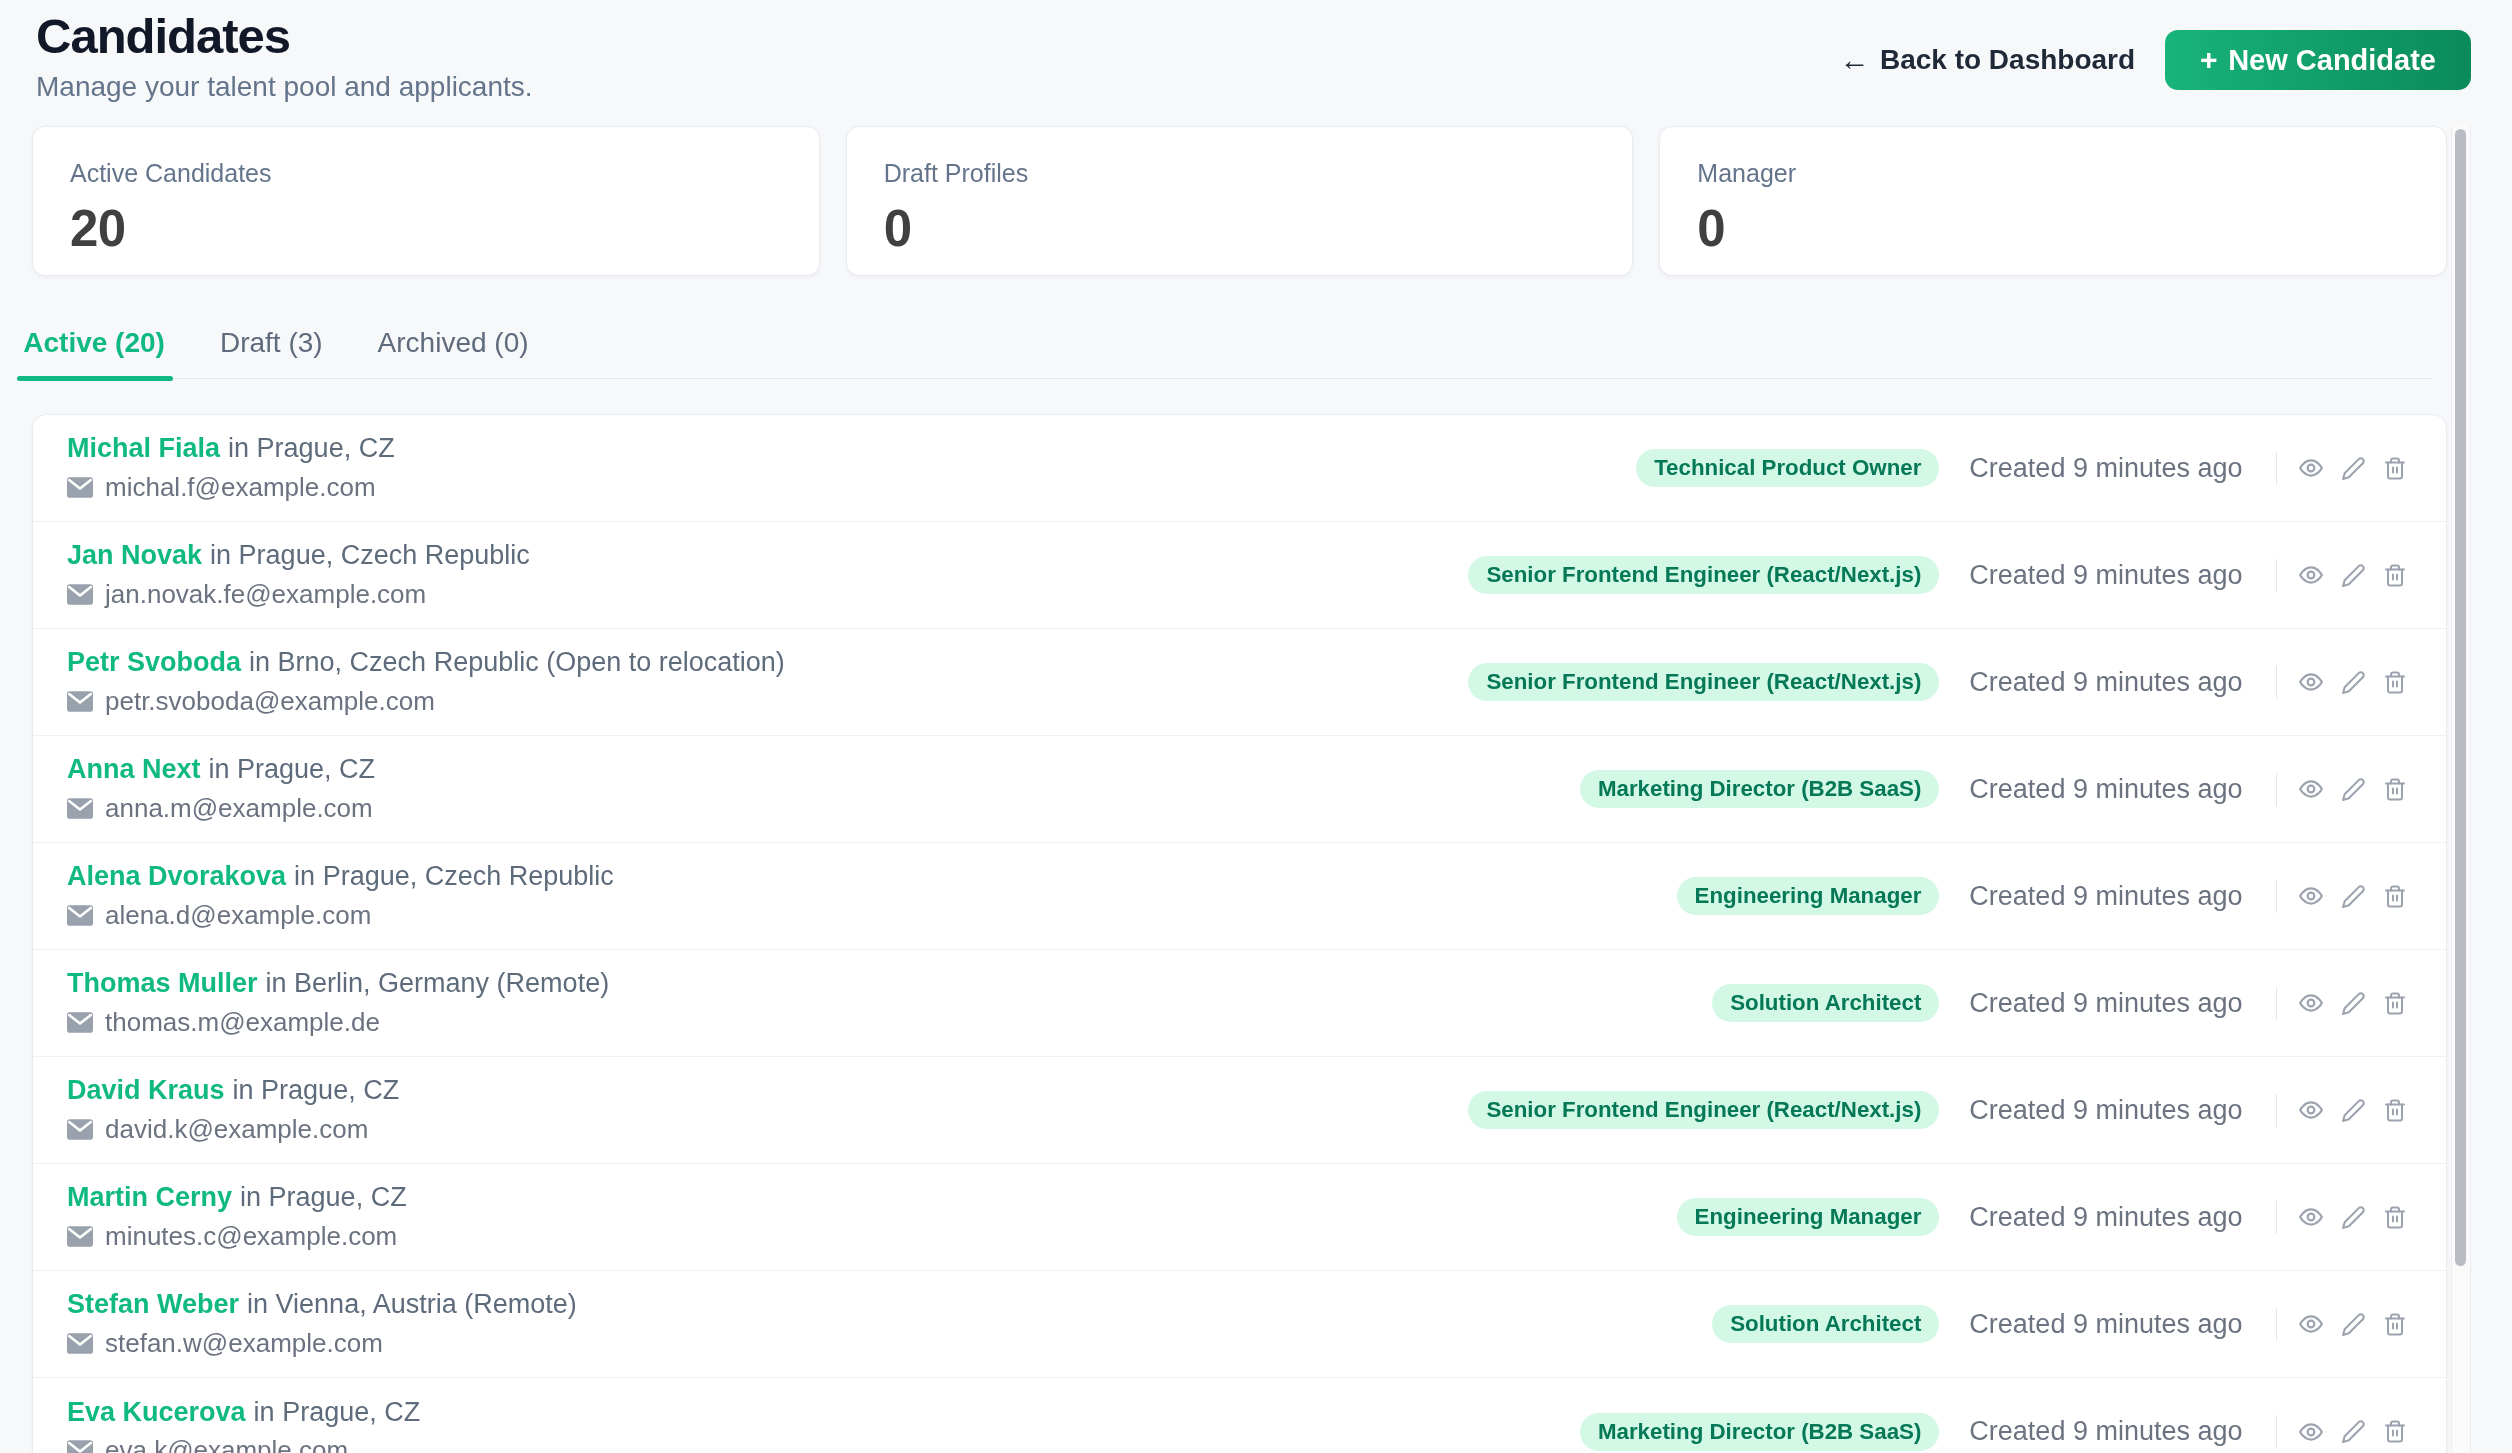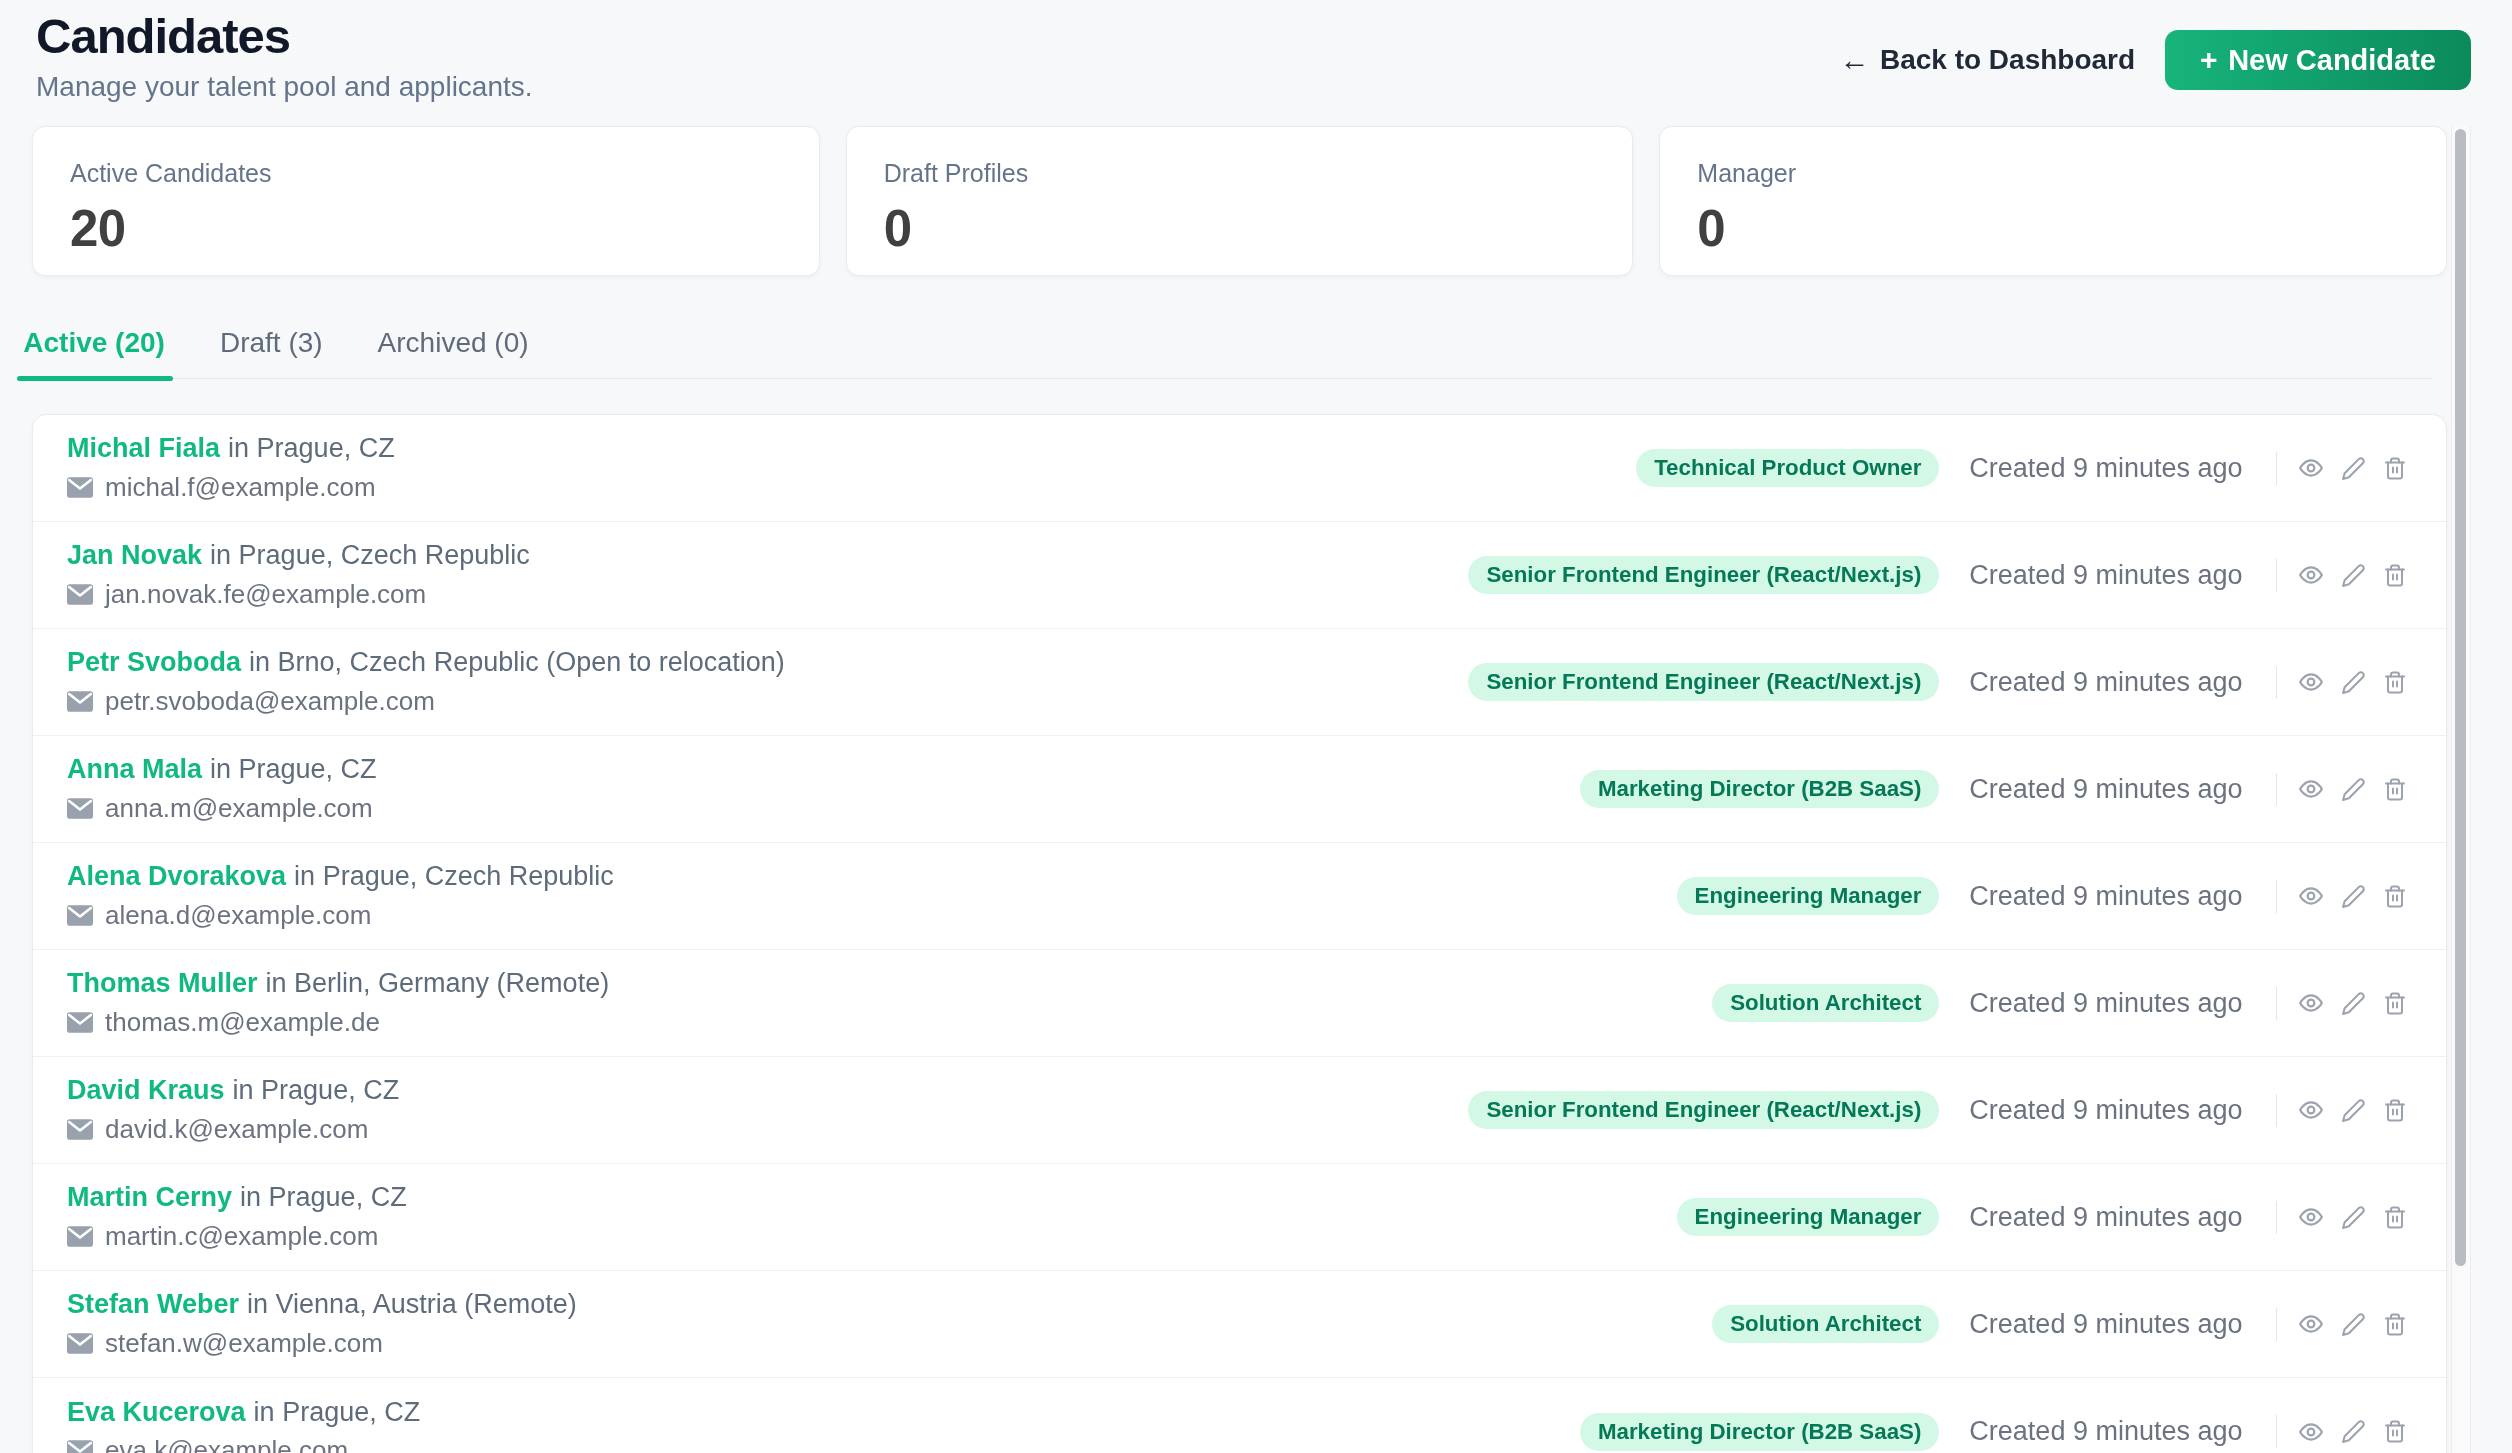--- a/index.html
+++ b/index.html
@@ -253,21 +253,21 @@
             <line x1="10" y1="11" x2="10" y2="16"></line>
             <line x1="14" y1="11" x2="14" y2="16"></line>
           </svg>
         </span>
       </button>
     </div>
   </div>
     <div class="candidate-row">
     <div class="row-left">
       <div class="row-line1">
-        <a class="candidate-name">Anna Mala</a><span class="candidate-location">in Prague, CZ</span>
+        <a class="candidate-name">Anna Next</a><span class="candidate-location">in Prague, CZ</span>
       </div>
       <div class="row-line2">
         <span class="mail-icon">
           <svg width="26" height="21" viewBox="0 0 24 19">
             <rect x="0" y="0" width="24" height="19" rx="2.6" fill="currentColor"></rect>
             <polyline points="2,2.6 12,10.4 22,2.6" fill="none" stroke="#ffffff" stroke-width="2.4" stroke-linecap="round" stroke-linejoin="round"></polyline>
           </svg>
         </span>
         <span>anna.m@example.com</span>
       </div>
@@ -446,21 +446,21 @@
       <div class="row-line1">
         <a class="candidate-name">Martin Cerny</a><span class="candidate-location">in Prague, CZ</span>
       </div>
       <div class="row-line2">
         <span class="mail-icon">
           <svg width="26" height="21" viewBox="0 0 24 19">
             <rect x="0" y="0" width="24" height="19" rx="2.6" fill="currentColor"></rect>
             <polyline points="2,2.6 12,10.4 22,2.6" fill="none" stroke="#ffffff" stroke-width="2.4" stroke-linecap="round" stroke-linejoin="round"></polyline>
           </svg>
         </span>
-        <span>martin.c@example.com</span>
+        <span>minutes.c@example.com</span>
       </div>
     </div>
     <div class="row-right">
       <span class="role-badge">Engineering Manager</span>
       <span class="created">Created 9 minutes ago</span>
       <span class="vdivider"></span>
       <button class="icon-btn">
         <span>
           <svg width="26" height="26" viewBox="0 0 24 24" fill="none" stroke="currentColor" stroke-width="2" stroke-linecap="round" stroke-linejoin="round">
             <path d="M2 12s3.6-7 10-7 10 7 10 7-3.6 7-10 7-10-7-10-7z"></path>

